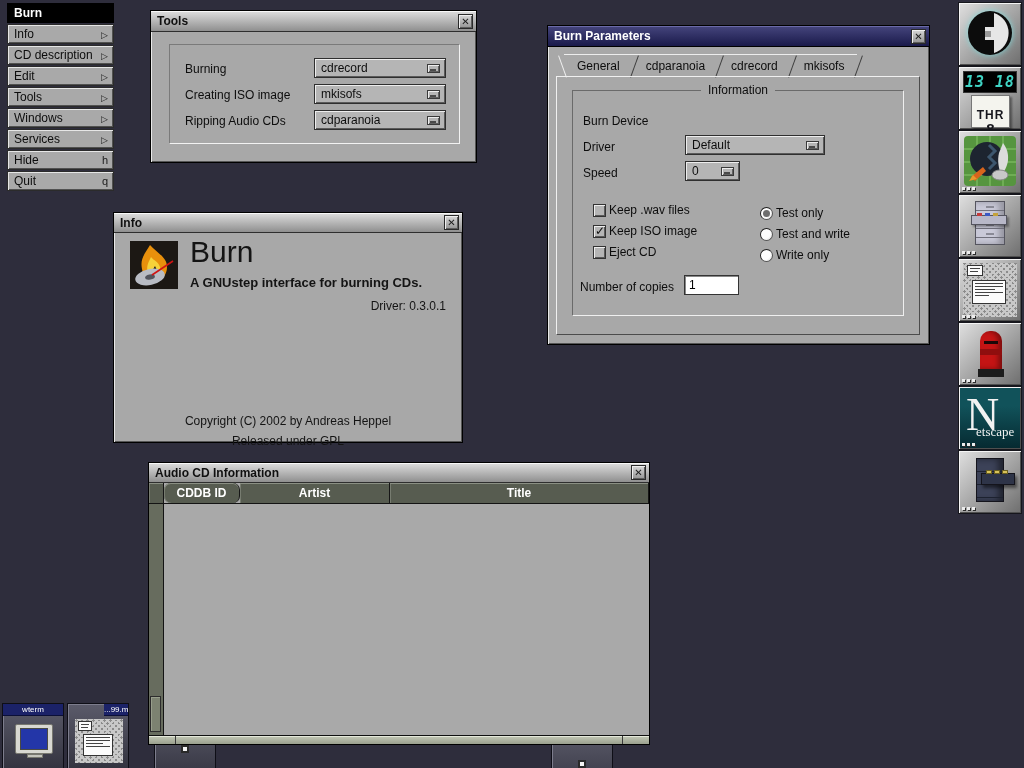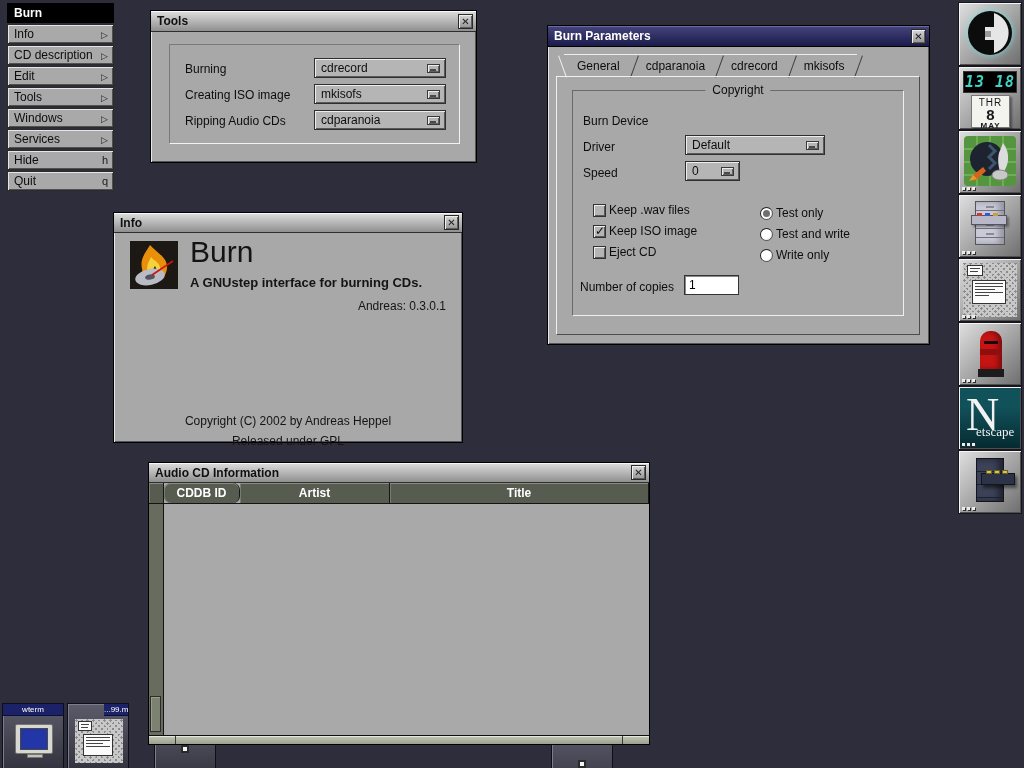--- a/index.html
+++ b/index.html
@@ -110,21 +110,21 @@
           box-shadow: inset 1px 1px 0 #f4f4f4, inset -1px -1px 0 #4f4f4f; overflow:hidden; }
   .dots { position:absolute; left:3px; bottom:3px; display:flex; gap:2px; }
   .dots i { width:3px; height:3px; background:#ececec; box-shadow:1px 1px 0 #2a2a2a; display:block; }
 
   .lcd { position:absolute; left:4px; top:4px; width:54px; height:22px; background:#000;
          border:1px solid #333; color:#3fd4c4; font-family:"DejaVu Sans Mono",monospace;
          font-style:italic; font-weight:bold; font-size:15px; text-align:center; line-height:20px;
          letter-spacing:1px; }
   .calendar { position:absolute; left:12px; top:28px; width:39px; height:33px; background:#f4f4ee;
               border:1px solid #777; box-shadow:2px 2px 2px rgba(0,0,0,.4); text-align:center; color:#17171d; }
-  .calendar .wd { font-size:10px; font-weight:normal; letter-spacing:1px; margin-top:1px; }
+  .calendar .wd { font-size:12px; font-weight:bold; letter-spacing:1px; margin-top:12px; }
   .calendar .dy { font-size:15px; font-weight:bold; line-height:13px; }
   .calendar .mo { font-size:8px; font-weight:bold; letter-spacing:1px; }
 
   .ns-bg { position:absolute; inset:1px; background:linear-gradient(#11525a 30%,#062a31); }
   .ns-n  { position:absolute; left:6px; top:0px; font-family:"Liberation Serif",serif; font-size:46px; color:#f2f2f2; }
   .ns-rest { position:absolute; left:16px; top:36px; font-family:"Liberation Serif",serif; font-size:13px; color:#f2f2f2; }
 
   .checkered { background:
       repeating-linear-gradient(45deg,#c8c8c8 0 2px,transparent 2px 4px),
       repeating-linear-gradient(-45deg,#c8c8c8 0 2px,#8b8b8b 2px 4px); }
@@ -248,21 +248,21 @@
   </div>
   <div class="body">
     <div class="tabs">
       <div class="tab first">General</div>
       <div class="tab">cdparanoia</div>
       <div class="tab">cdrecord</div>
       <div class="tab">mkisofs</div>
     </div>
     <div class="tabbox box-out">
       <div class="groupbox etched">
-        <div class="legend">Copyright</div>
+        <div class="legend">Information</div>
       </div>
 
       <div class="lbl" style="left:26px; top:37px;">Burn Device</div>
 
       <div class="lbl" style="left:26px; top:63px;">Driver</div>
       <div class="popup raised" style="left:128px; top:58px; width:140px;">
         <span>Default</span>
         <span class="pglyph">
             <i></i>
           </span>
@@ -317,21 +317,21 @@
     <svg class="appicon" viewBox="0 0 48 48">
       <rect x="0" y="0" width="48" height="48" fill="#1c1814"></rect>
       <path d="M20 4 C14 14 10 18 12 28 C13 34 17 38 22 40 C18 32 20 28 24 22 C27 28 31 30 29 40 C34 37 37 32 37 26 C37 16 27 12 20 4 Z" fill="#e8900c"></path>
       <path d="M21 16 C18 22 16 26 18 32 C19 35 21 37 23 38 C21 32 23 28 25 25 C27 29 28 32 27 37 C30 34 31 30 30 26 C28 20 24 20 21 16 Z" fill="#f6d23a"></path>
       <ellipse cx="20" cy="36" rx="15" ry="8" fill="#b9bcc4" transform="rotate(-12 20 36)"></ellipse>
       <ellipse cx="20" cy="36" rx="5" ry="2.6" fill="#52555e" transform="rotate(-12 20 36)"></ellipse>
       <line x1="22" y1="34" x2="43" y2="20" stroke="#d01414" stroke-width="1.6"></line>
     </svg>
     <div class="big-title">Burn</div>
     <div class="sub-title">A GNUstep interface for burning CDs.</div>
-    <div class="release">Andreas: 0.3.0.1</div>
+    <div class="release">Driver: 0.3.0.1</div>
     <div class="cline" style="top:181px;">Copyright (C) 2002 by Andreas Heppel</div>
     <div class="cline" style="top:201px;">Released under GPL</div>
   </div>
 </div>
 
 <div id="audio" class="window">
   <div class="titlebar">
     <div class="tb-title">Audio CD Information</div>
     <div class="tb-btn">✕</div>
   </div>

